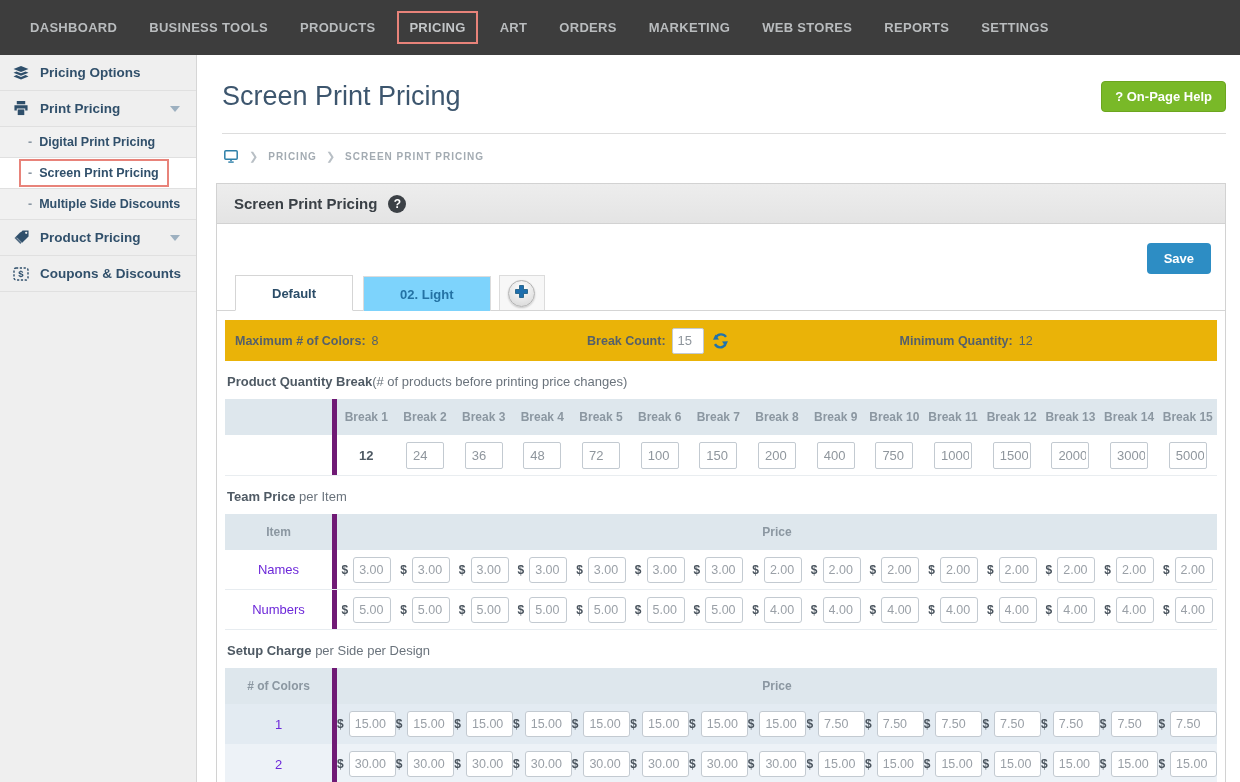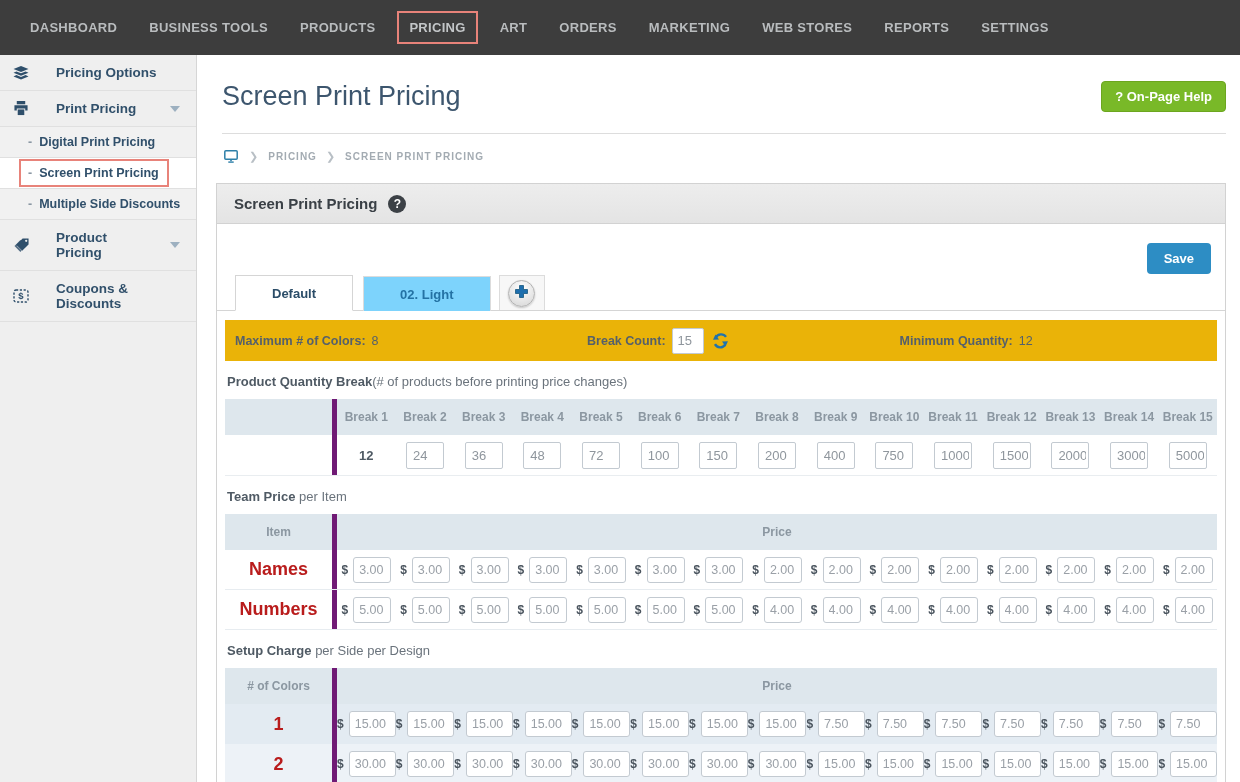--- a/index.html
+++ b/index.html
@@ -8,21 +8,21 @@
   
   .topnav{height:55px;background:#3d3d3d;display:flex;align-items:center;padding-left:14px}
   .nav-item{color:#b9bcbe;font-size:13px;font-weight:bold;letter-spacing:.3px;
     padding:9px 16px;cursor:pointer;white-space:nowrap}
   .nav-item.active{border:2px solid #e8837a;padding:7px 10px;margin:0 6px;color:#c3c6c8}
   
   .sidebar{position:absolute;top:55px;left:0;width:197px;bottom:0;background:#efefef;
     border-right:1px solid #d6d6d6}
   .side-item{position:relative;display:flex;align-items:center;border-bottom:1px solid #e0e0e0;
     color:#31506b;cursor:pointer}
-  .side-top{padding:10px 12px;font-size:13.5px;font-weight:bold;gap:26px}
+  .side-top{padding:10px 12px;font-size:13.5px;font-weight:bold;gap:10px}
   .side-sub{padding:8px 12px 8px 28px;font-size:12.5px;font-weight:bold;background:#f1f1f1}
   .side-sub.active{background:#fff}
   .side-sub.active::after{content:"";position:absolute;left:19px;right:27px;top:1px;bottom:1px;
     border:2px solid #e8837a}
   .side-icon{width:18px;display:flex;justify-content:center;flex:none}
   .dash{color:#8a97a3;margin-right:7px;font-weight:bold}
   .chev{margin-left:auto;display:flex;align-items:center;padding-right:4px}
   
   .main{position:absolute;left:198px;top:55px;right:0;bottom:0;background:#fff;overflow:hidden}
   .page-title{position:absolute;top:26px;left:24px;font-size:27px;font-weight:normal;color:#3d566e}
@@ -72,21 +72,21 @@
   .grid-row{display:flex;align-items:center}
   .grid-head{background:#dee7ed;height:36px;font-size:12px;font-weight:bold;color:#8b97a1}
   .gfirst{flex:none;width:112px;align-self:stretch;display:flex;align-items:center;
     justify-content:center;border-right:5px solid #701a75}
   .gcell{flex:1;display:flex;align-items:center;justify-content:center;gap:5px;min-width:0}
   .span-all{flex:15}
   .break-row{height:41px;border-bottom:1px solid #e9edf0;background:#fff}
   .static-val{font-size:13px;font-weight:bold;color:#4f5a64}
   .break-input{width:38px;height:27px;border:1px solid #c3cad1;border-radius:2px;font-size:13px;
     color:#8f969d;padding:0 2px 0 6px;background:#fff;min-width:0}
-  .row-label{font-size:18px;font-weight:bold;color:#b91c1c}
+  .row-label{font-size:13px;font-weight:normal;color:#6d28d9}
   .body-row{height:40px}
   .team-row{background:#fff;border-bottom:1px solid #e7ecf0}
   .row-odd{background:#e3ebf2}
   .row-even{background:#edf2f7}
   .dollar{font-weight:bold;font-size:12px;color:#4a545e;flex:none}
   .m-input{width:38px;height:26px;border:1px solid #c3cad1;border-radius:3px;font-size:12.5px;
     color:#9aa0a7;padding:0 2px 0 5px;background:#fff;min-width:0}
   .setup-grid .m-input{width:60px}
 </style>
 </head>

